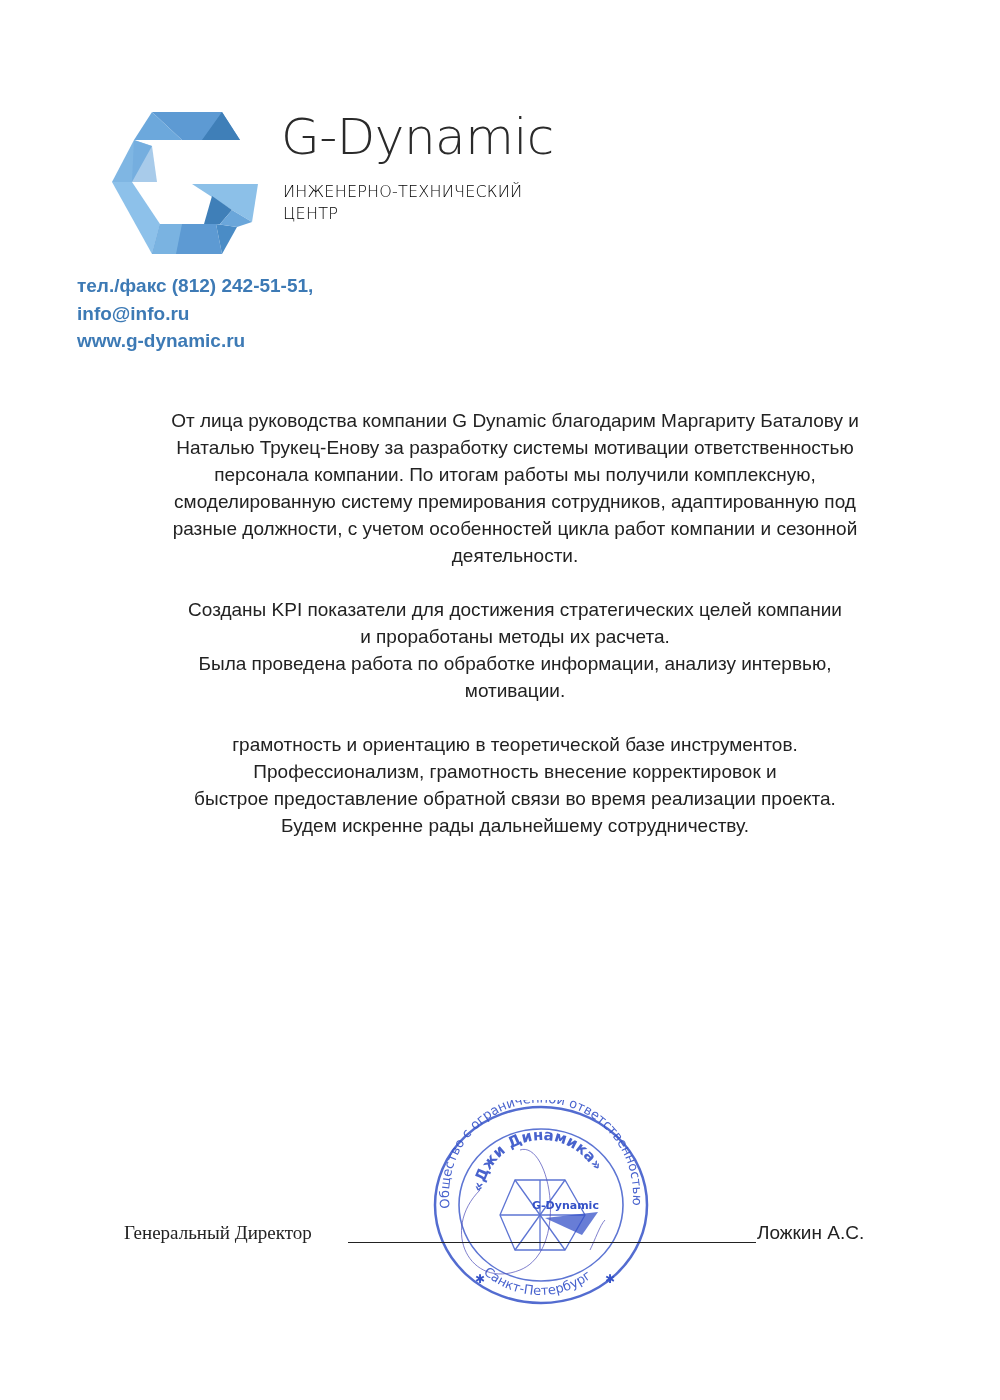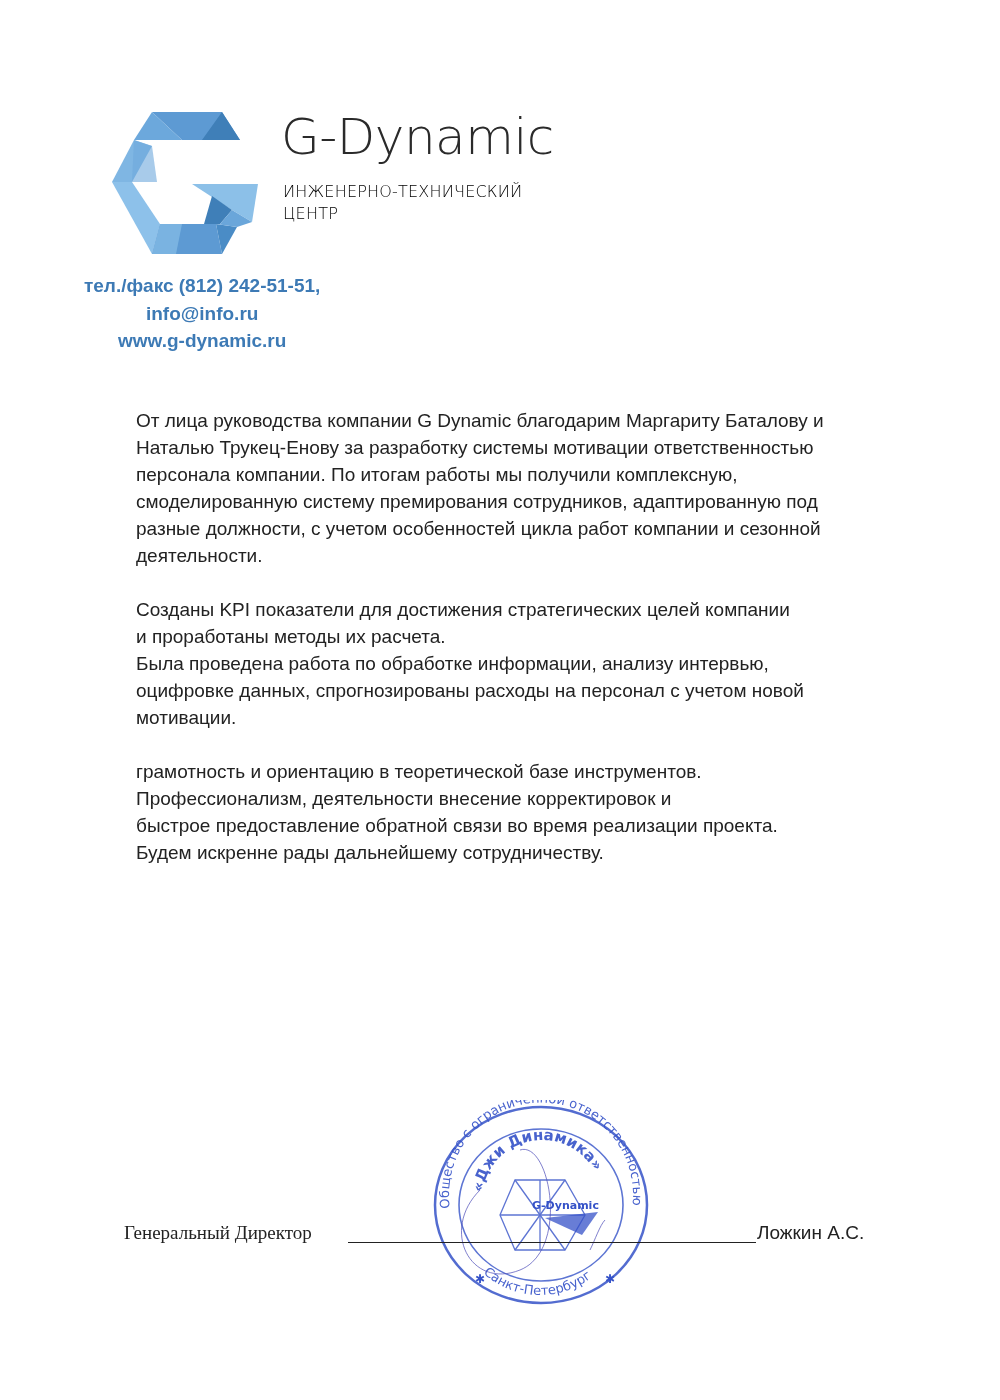--- a/index.html
+++ b/index.html
@@ -10,28 +10,28 @@
     .logo-mark { position: absolute; left: 112px; top: 112px; width: 146px; height: 142px; }
     .brand-name {
       position: absolute; left: 281px; top: 112px; font-family: "DejaVu Sans", sans-serif;
       font-weight: 200; font-size: 50px; letter-spacing: -0.5px; color: #2a2a2a; line-height: 1;
     }
     .brand-sub {
       position: absolute; left: 283px; top: 181px; font-family: "DejaVu Sans", sans-serif;
       font-size: 16px; color: #000000; line-height: 22px; letter-spacing: 0.2px; font-weight: 300;
     }
     .contacts {
-      position: absolute; left: 84px; top: 272px; color: #3d7ab5; font-weight: bold;
-      font-size: 19px; line-height: 27.5px; text-align: center;
+      position: absolute; left: 77px; top: 272px; color: #3d7ab5; font-weight: bold;
+      font-size: 19px; line-height: 27.5px;
     }
     .contacts div { white-space: nowrap; }
     .body-text {
       position: absolute; left: 124px; top: 407px; width: 770px; font-size: 19px; line-height: 27px; color: #222;
     }
-    .body-text p { margin: 0 0 27px 12px; }
+    .body-text p { margin: 0 0 27px 12px; text-align: center; }
     .line { display: block; white-space: nowrap; }
     .signature-row {
       position: absolute; left: 124px; top: 1219px; width: 760px; font-size: 19px; line-height: 27px; color: #222;
     }
     .sig-title { position: absolute; left: 0; top: 0; white-space: nowrap; font-family: Liberation Serif, serif; }
     .sig-line { position: absolute; left: 224px; top: 23px; width: 408px; height: 0; border-top: 1.5px solid #222; }
     .sig-name { position: absolute; left: 633px; top: 0; white-space: nowrap; }
     .stamp { position: absolute; left: 420px; top: 1100px; width: 240px; height: 215px; }
   </style>
 </head>
@@ -70,26 +70,25 @@
     <span class="line">Наталью Трукец-Енову за разработку системы мотивации ответственностью</span>
     <span class="line">персонала компании. По итогам работы мы получили комплексную,</span>
     <span class="line">смоделированную систему премирования сотрудников, адаптированную под</span>
     <span class="line">разные должности, с учетом особенностей цикла работ компании и сезонной</span>
     <span class="line">деятельности.</span>
   </p>
   <p>
     <span class="line">Созданы KPI показатели для достижения стратегических целей компании</span>
     <span class="line">и проработаны методы их расчета.</span>
     <span class="line">Была проведена работа по обработке информации, анализу интервью,</span>
-    <span class="line">оцифровке данных, спрогнозированы расходы на персонал с учетом новой</span>
     <span class="line">мотивации.</span>
   </p>
   <p>
     <span class="line">грамотность и ориентацию в теоретической базе инструментов.</span>
-    <span class="line">Профессионализм, деятельности внесение корректировок и</span>
+    <span class="line">Профессионализм, грамотность внесение корректировок и</span>
     <span class="line">быстрое предоставление обратной связи во время реализации проекта.</span>
     <span class="line">Будем искренне рады дальнейшему сотрудничеству.</span>
   </p>
 </div>
 
 <svg class="stamp" viewBox="0 0 240 215">
   <defs>
     <path id="stampTop" d="M 30,108 A 92,92 0 1 1 212,108"></path>
     <path id="stampBottom" d="M 45,150 A 85,85 0 0 0 195,150"></path>
     <path id="stampInner" d="M 62,100 A 60,60 0 0 1 182,100"></path>

